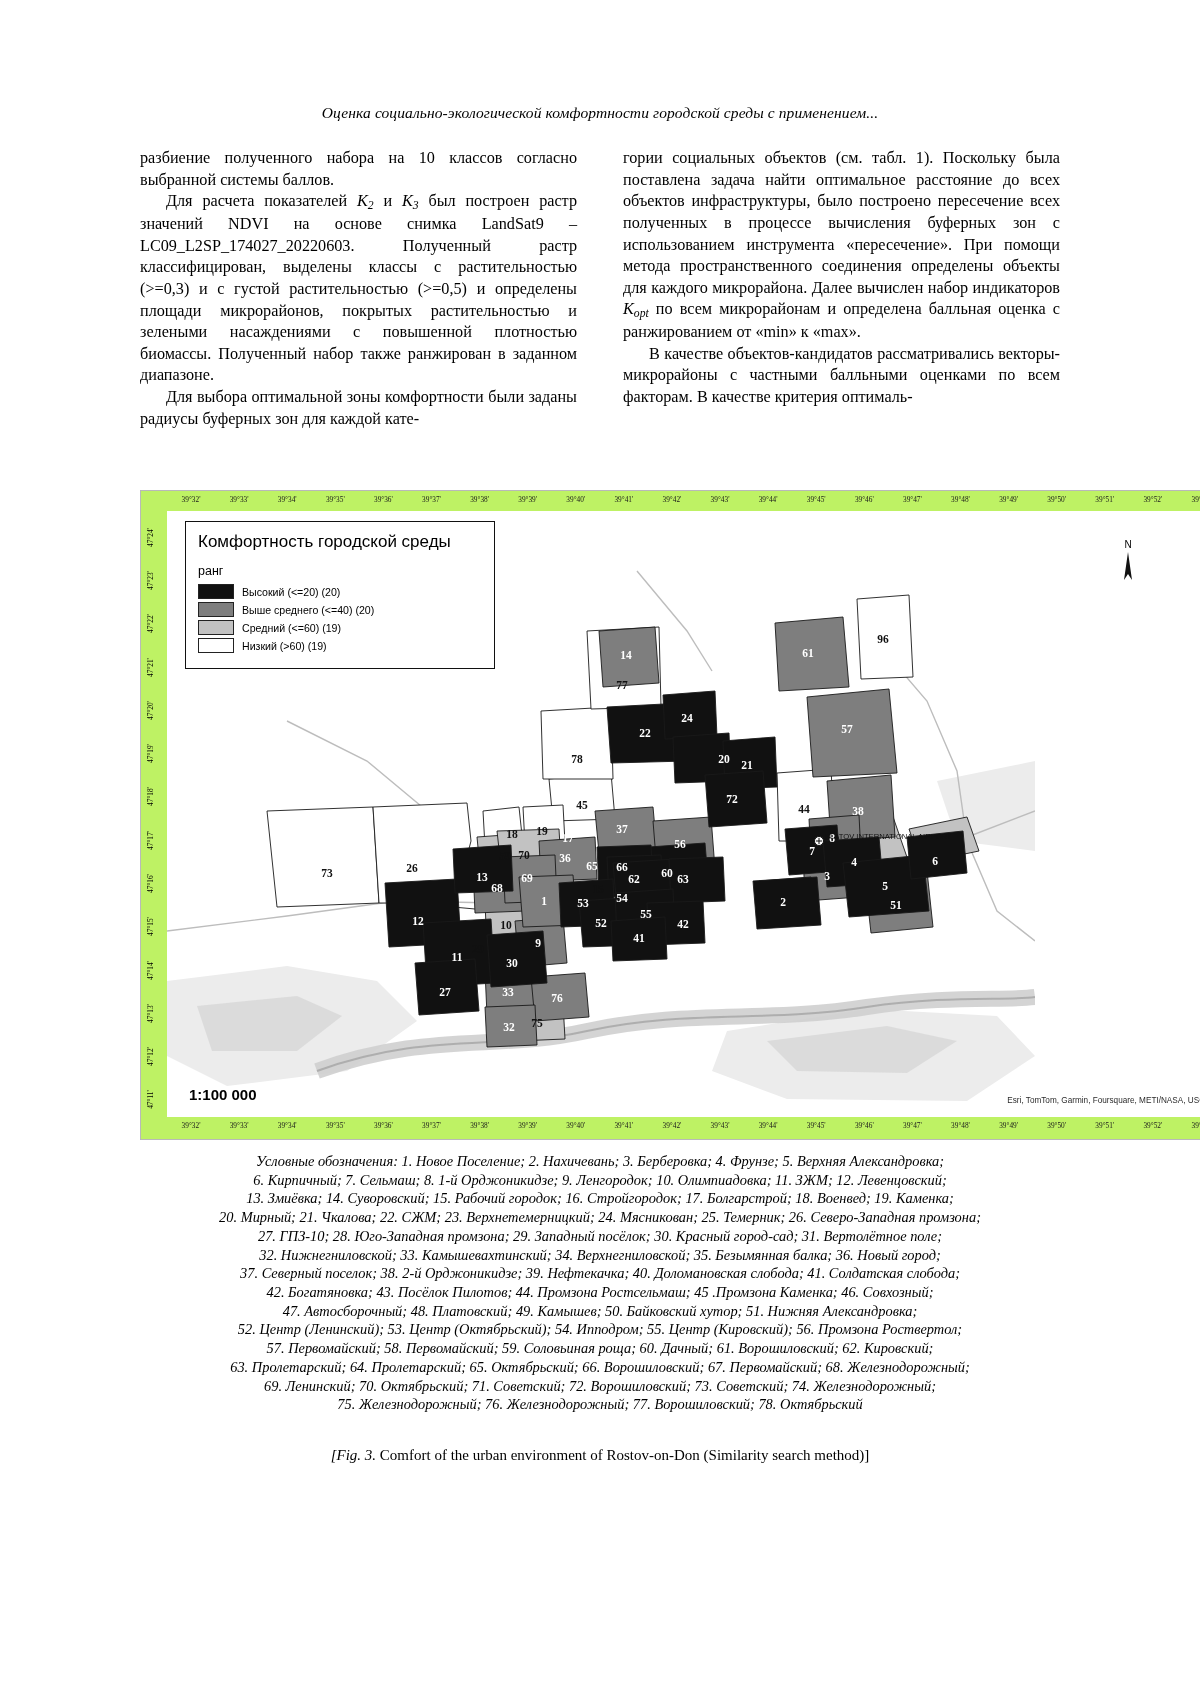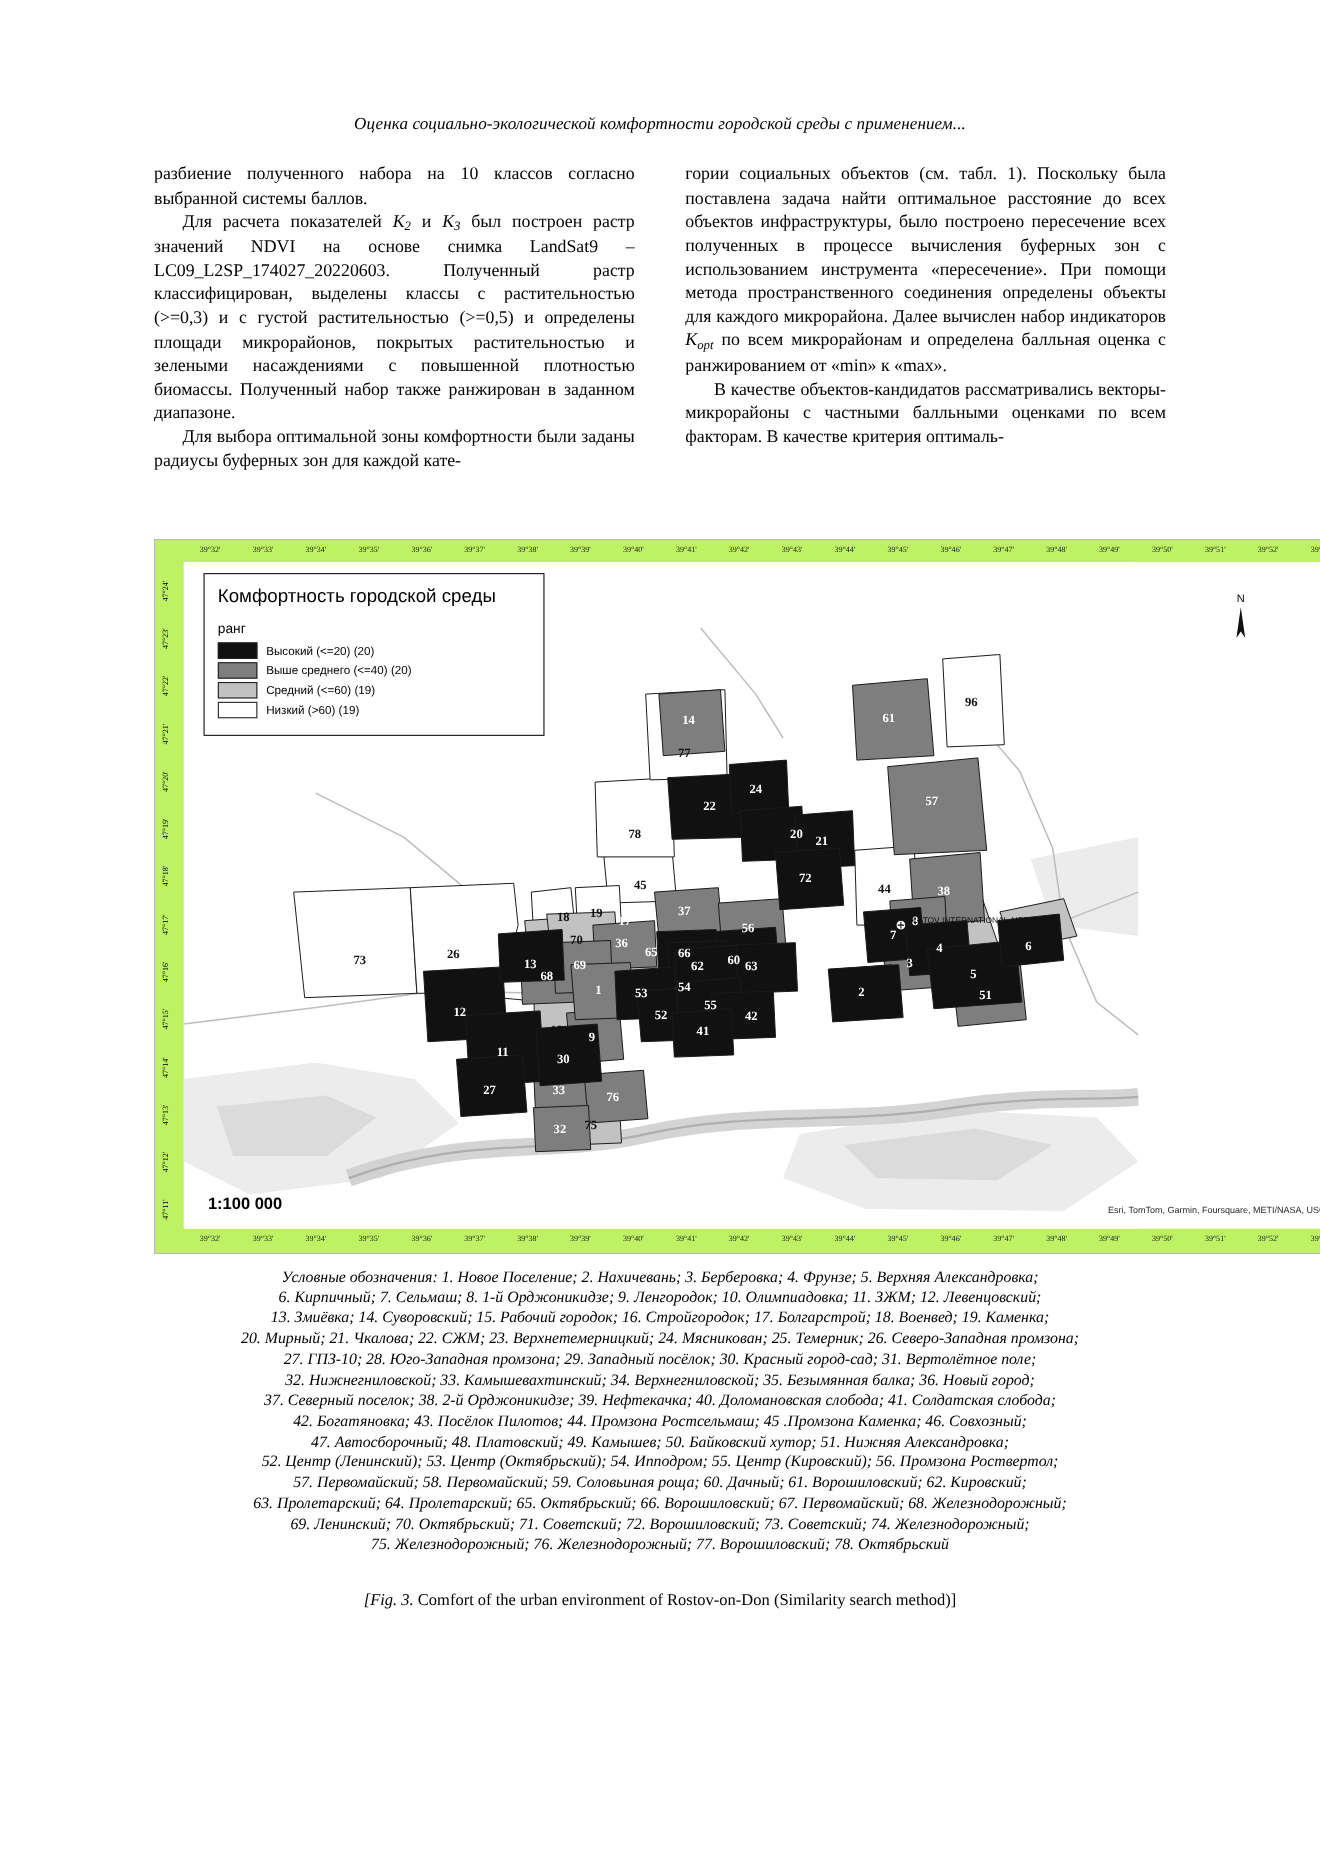--- a/index.html
+++ b/index.html
@@ -477,21 +477,21 @@
       <div id="poly-labels">
           <div class="poly-num light" style="left: 377px; top: 390px;">1</div>
           <div class="poly-num light" style="left: 616px; top: 391px;">2</div>
           <div class="poly-num light" style="left: 660px; top: 365px;">3</div>
           <div class="poly-num light" style="left: 687px; top: 351px;">4</div>
           <div class="poly-num light" style="left: 718px; top: 375px;">5</div>
           <div class="poly-num light" style="left: 768px; top: 350px;">6</div>
           <div class="poly-num light" style="left: 645px; top: 340px;">7</div>
           <div class="poly-num light" style="left: 665px; top: 327px;">8</div>
           <div class="poly-num light" style="left: 371px; top: 432px;">9</div>
-          <div class="poly-num dark" style="left: 339px; top: 414px; margin-top: 12px;">10</div>
+          <div class="poly-num dark" style="left: 339px; top: 414px;">10</div>
           <div class="poly-num light" style="left: 290px; top: 446px;">11</div>
           <div class="poly-num light" style="left: 251px; top: 410px;">12</div>
           <div class="poly-num light" style="left: 315px; top: 366px;">13</div>
           <div class="poly-num light" style="left: 459px; top: 144px;">14</div>
           <div class="poly-num dark" style="left: 431px; top: 378px;">15</div>
           <div class="poly-num light" style="left: 401px; top: 327px;">17</div>
           <div class="poly-num dark" style="left: 345px; top: 323px;">18</div>
           <div class="poly-num dark" style="left: 375px; top: 320px;">19</div>
           <div class="poly-num light" style="left: 557px; top: 248px;">20</div>
           <div class="poly-num light" style="left: 580px; top: 254px;">21</div>

